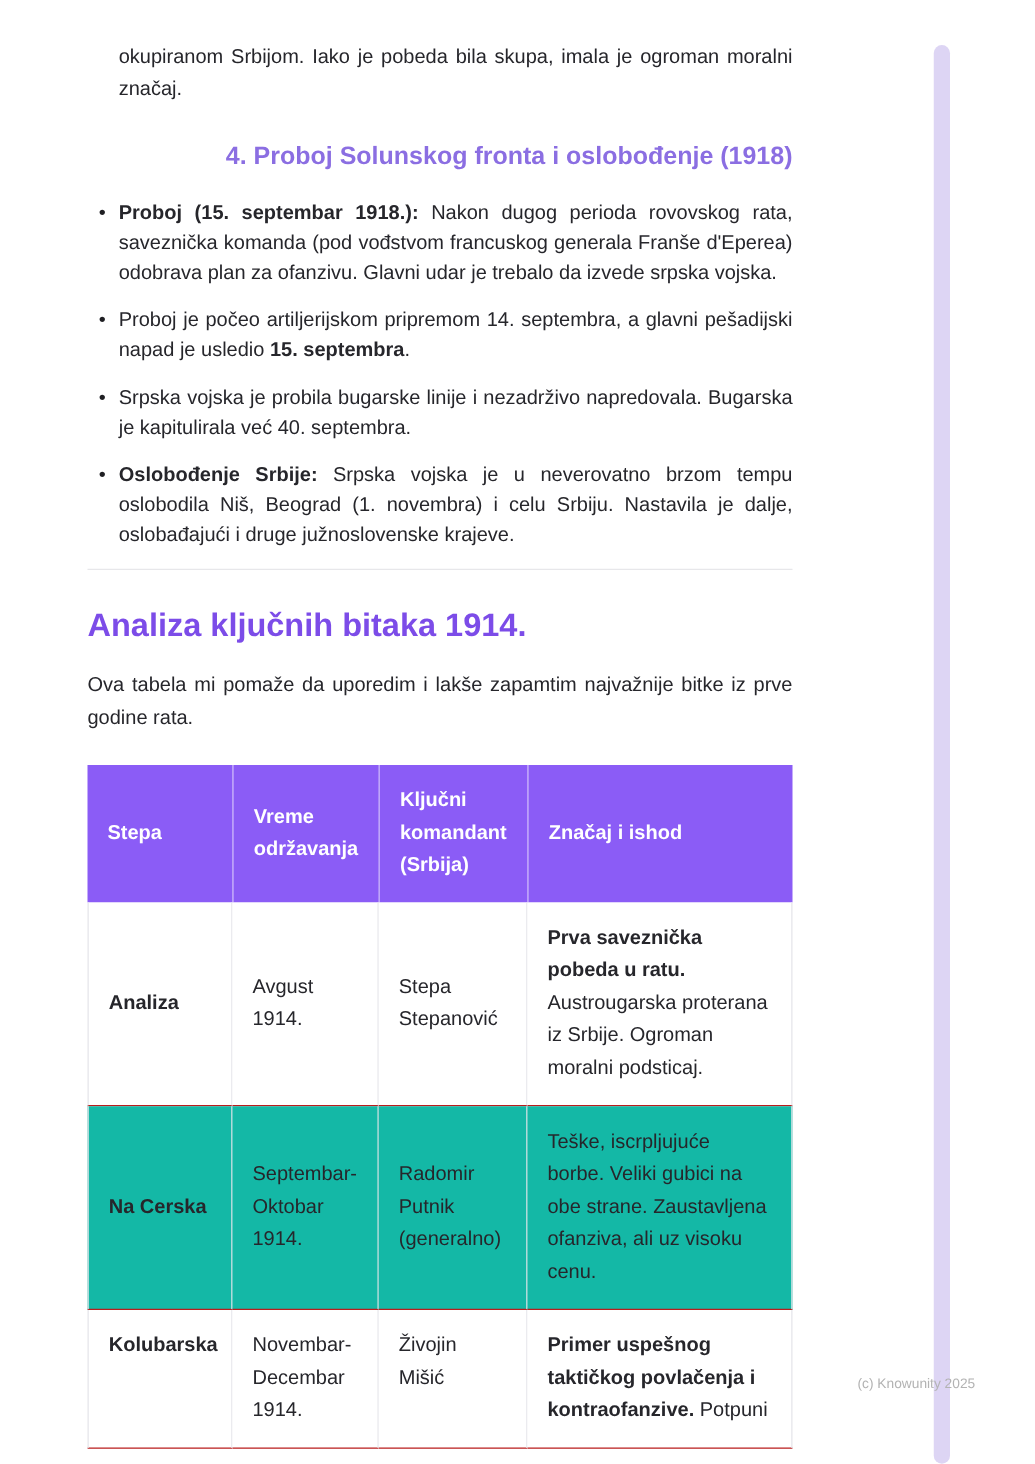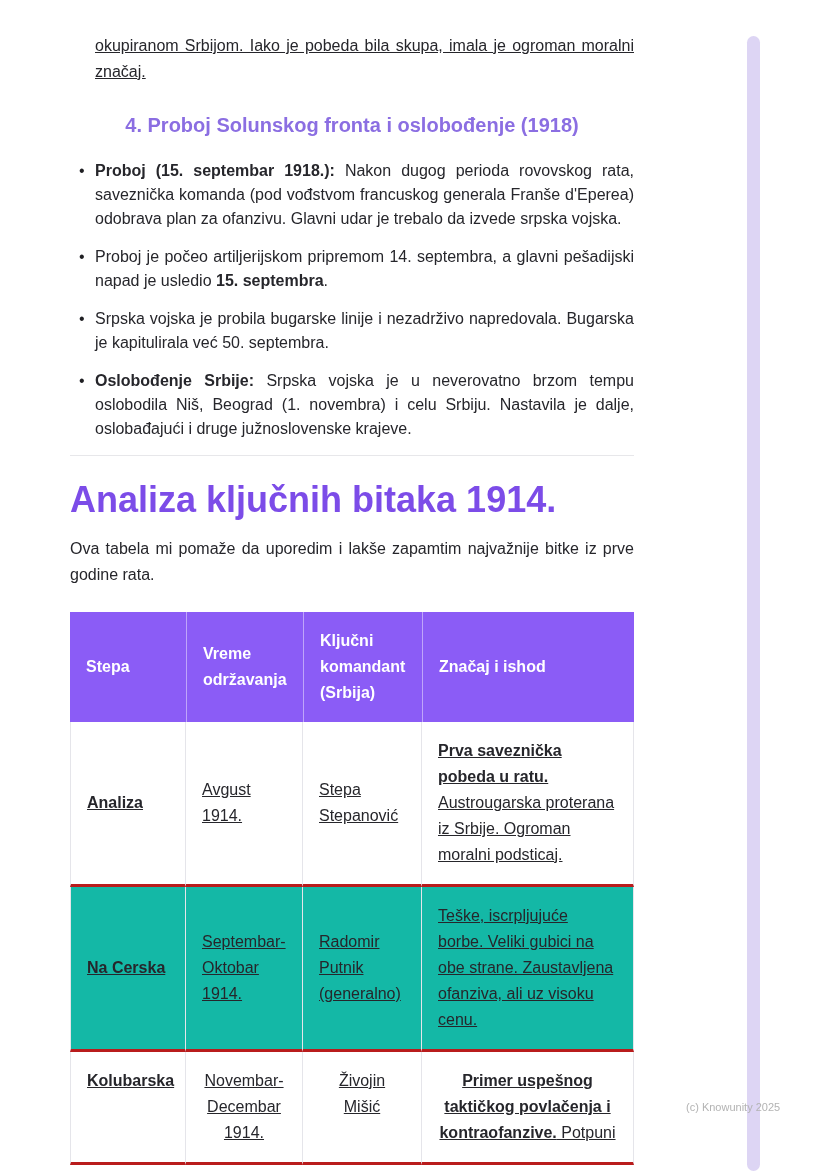--- a/index.html
+++ b/index.html
@@ -10,27 +10,27 @@
     color:#26262b;
     position:relative;
     overflow:hidden;
   }
   .content{
     position:absolute;
     left:70px;top:0;
     width:564px;
   }
   p{margin:0;font-size:16px;line-height:26px;text-align:justify;}
-  .cont-para{margin-top:33px;padding-left:25px;text-decoration:underline;}
+  .cont-para{margin-top:33px;padding-left:25px;}
   h3.section-heading{
     margin:26px 0 20px 0;
     font-size:20px;line-height:28px;
     font-weight:700;
     color:#8b6ee2;
-    text-align:center;
+    text-align:right;
   }
   ul.bullets{list-style:none;margin:0;padding:0;}
   ul.bullets li{
     position:relative;
     padding-left:25px;
     margin-bottom:14px;
     font-size:16px;line-height:24px;
     text-align:justify;
   }
   ul.bullets li::before{
@@ -38,21 +38,21 @@
     position:absolute;left:9px;top:0;
     color:#1f1f23;
   }
   .b{font-weight:700;}
   hr.divider{
     border:none;border-top:1px solid #e7e7ea;
     margin:8px 0 0 0;
   }
   h2.analysis-heading{
     margin:28px 0 0 0;
-    font-size:36px;line-height:32px;
+    font-size:26px;line-height:32px;
     font-weight:800;
     color:#7c4ce8;
     text-align:left;
   }
   .intro{margin-top:20px;}
   table.battles{
     margin-top:24px;
     width:564px;
     border-collapse:separate;
     border-spacing:0;
@@ -67,28 +67,27 @@
     vertical-align:middle;
     padding:16px;
     line-height:26px;
   }
   table.battles th+th{border-left:1px solid rgba(255,255,255,0.45);}
   table.battles td{
     padding:16px;
     line-height:26px;
     vertical-align:middle;
     border-right:1px solid #e5e5ea;
-    border-bottom:3px solid #b91c1c;
+    border-bottom:1px solid #b91c1c;
     background:#ffffff;
     text-align:left;
-    text-decoration:underline;
   }
   table.battles td:first-child{border-left:1px solid #e5e5ea;font-weight:700;}
   table.battles tbody tr:nth-child(2) td{background:#14b8a6;}
-  table.battles tbody tr:nth-child(3) td{vertical-align:top;text-align:center;}
+  table.battles tbody tr:nth-child(3) td{vertical-align:top;}
   .scroll-strip{
     position:absolute;
     left:747px;top:36px;
     width:13px;height:1135px;
     background:#ddd5f4;
     border-radius:7px;
   }
   .copyright{
     position:absolute;
     left:686px;top:1100px;
@@ -103,21 +102,21 @@
 
 <div class="content">
 
   <p class="cont-para">okupiranom Srbijom. Iako je pobeda bila skupa, imala je ogroman moralni značaj.</p>
 
   <h3 class="section-heading">4. Proboj Solunskog fronta i oslobođenje (1918)</h3>
 
   <ul class="bullets">
       <li><span class="b">Proboj (15. septembar 1918.):</span><span> Nakon dugog perioda rovovskog rata, saveznička komanda (pod vođstvom francuskog generala Franše d'Eperea) odobrava plan za ofanzivu. Glavni udar je trebalo da izvede srpska vojska.</span></li>
       <li><span>Proboj je počeo artiljerijskom pripremom 14. septembra, a glavni pešadijski napad je usledio </span><span class="b">15. septembra</span><span>.</span></li>
-      <li><span>Srpska vojska je probila bugarske linije i nezadrživo napredovala. Bugarska je kapitulirala već 50. septembra.</span></li>
+      <li><span>Srpska vojska je probila bugarske linije i nezadrživo napredovala. Bugarska je kapitulirala već 40. septembra.</span></li>
       <li><span class="b">Oslobođenje Srbije:</span><span> Srpska vojska je u neverovatno brzom tempu oslobodila Niš, Beograd (1. novembra) i celu Srbiju. Nastavila je dalje, oslobađajući i druge južnoslovenske krajeve.</span></li>
     </ul>
 
   <hr class="divider">
 
   <h2 class="analysis-heading">Analiza ključnih bitaka 1914.</h2>
 
   <p class="intro">Ova tabela mi pomaže da uporedim i lakše zapamtim najvažnije bitke iz prve godine rata.</p>
 
   <table class="battles">

